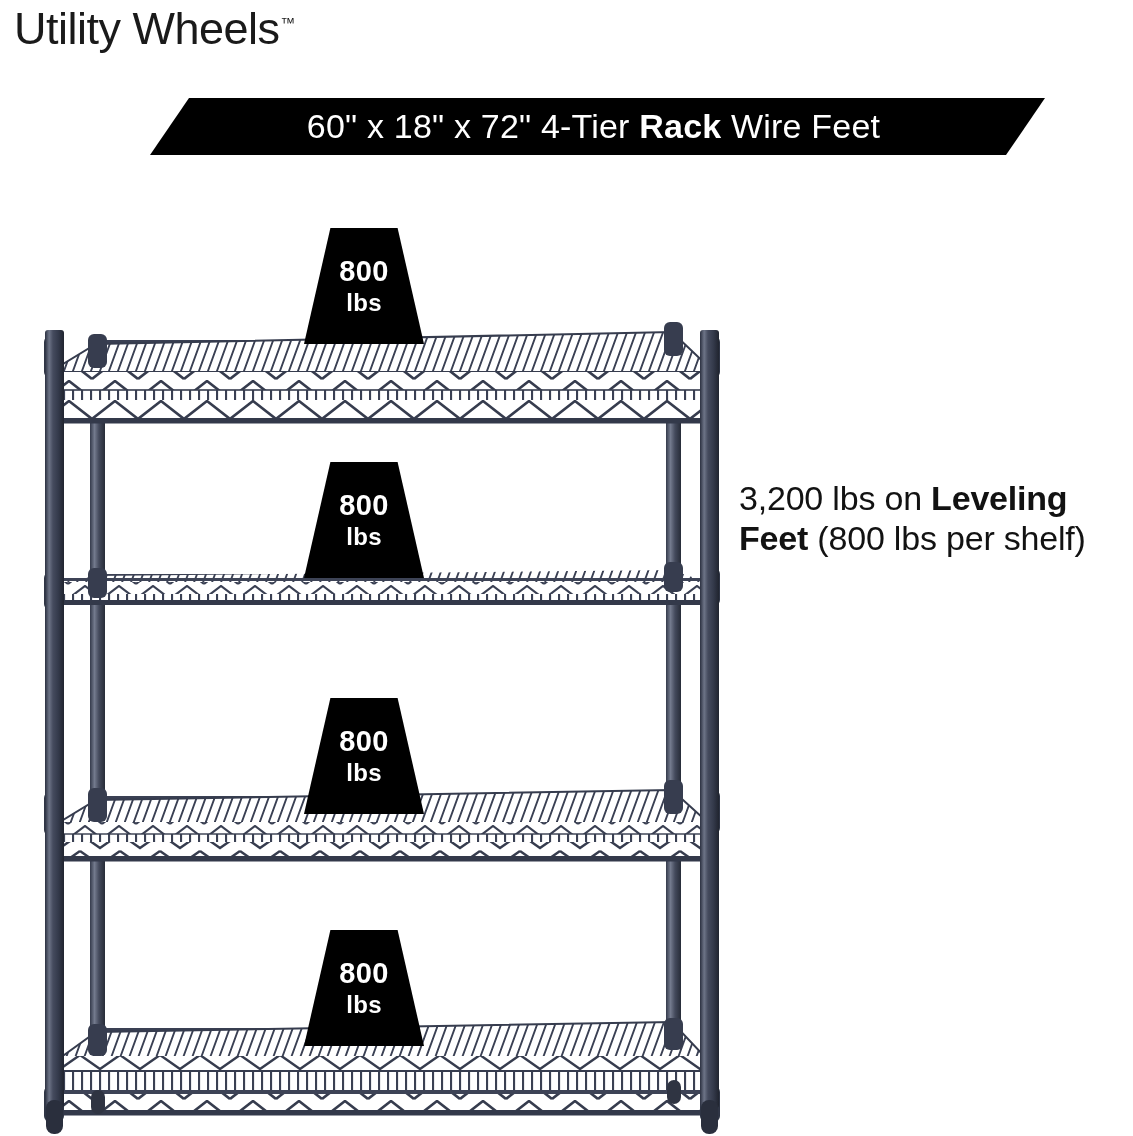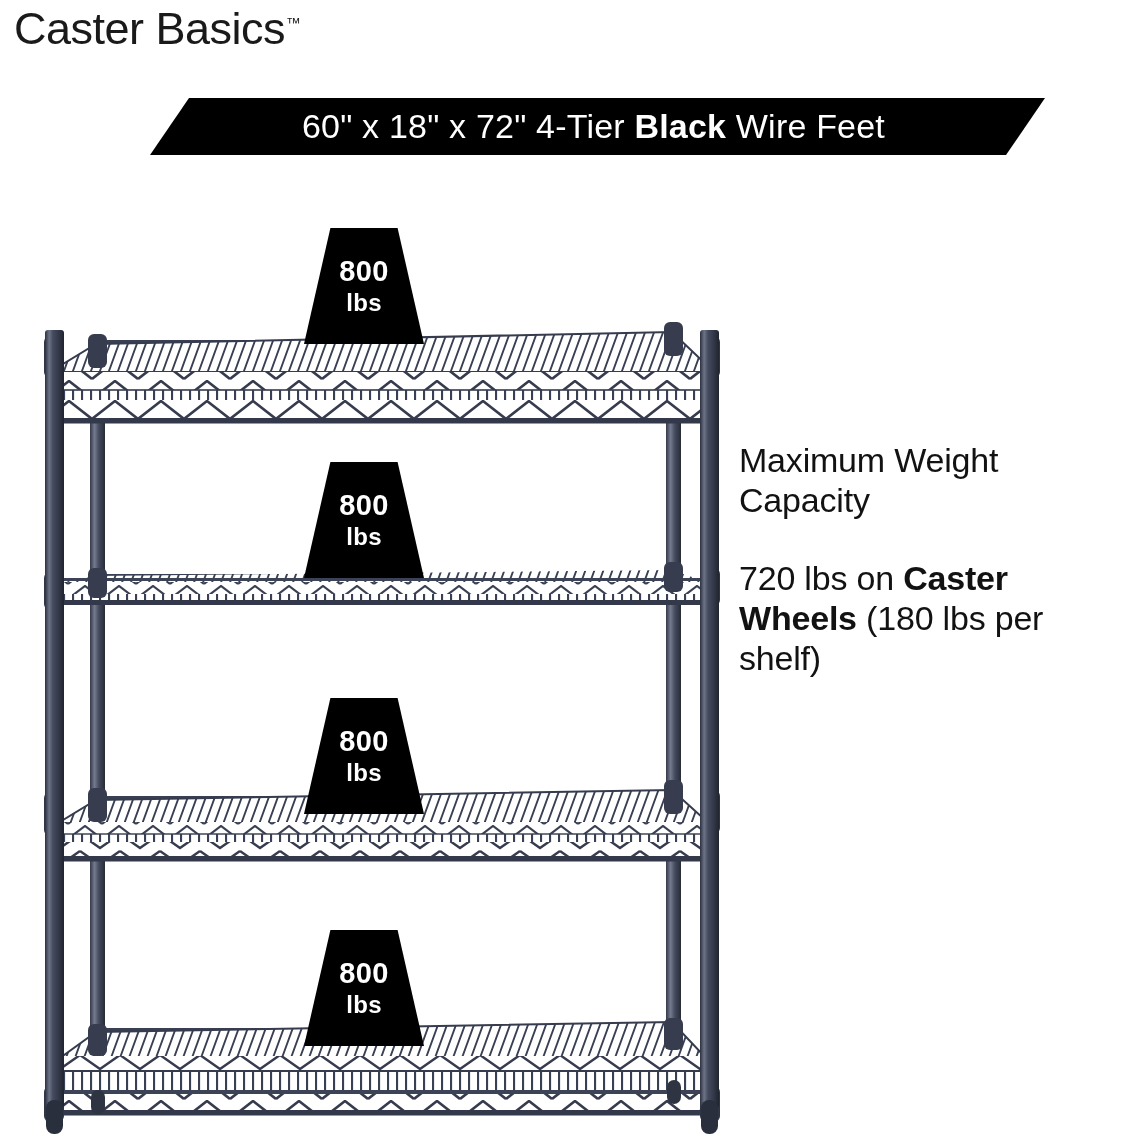--- a/index.html
+++ b/index.html
@@ -35,26 +35,26 @@
   .badge{position:absolute;background:#000;color:#fff;text-align:right;
          display:flex;flex-direction:column;align-items:center;justify-content:center;
          font-weight:700;line-height:1.04;}
   .badge .n{font-size:29px;letter-spacing:.3px;}
   .badge .u{font-size:24px;letter-spacing:.3px;margin-top:4px;}
 </style>
 </head>
 <body>
 
 <div id="brand">
-  <span>Caster Basics</span><span class="tm">™</span>
+  <span>Utility Wheels</span><span class="tm">™</span>
 </div>
 
 <div id="banner">
   <div id="banner-text">
-    <span>60" x 18" x 72" 4-Tier </span><b>Black</b><span> Wire Feet</span>
+    <span>60" x 18" x 72" 4-Tier </span><b>Rack</b><span> Wire Feet</span>
   </div>
 </div>
 
 <div id="rack">
   <svg width="760" height="1136" viewBox="0 0 760 1136">
     <defs>
       <linearGradient id="postG" x1="0" y1="0" x2="1" y2="0">
         <stop offset="0" stop-color="#2b3040"></stop>
         <stop offset="0.22" stop-color="#6d7487"></stop>
         <stop offset="0.42" stop-color="#454b5e"></stop>
@@ -199,19 +199,18 @@
   </div>
 
   <div class="badge" style="left:304px;top:930px;width:120px;height:116px;
               clip-path:polygon(22% 0,78% 0,100% 100%,0 100%);">
     <span class="n">800</span>
     <span class="u">lbs</span>
   </div>
 </div>
 
 <div id="info">
-  <h2>Maximum Weight Capacity</h2>
-
 
   <p>
-    <span>720 lbs on </span><b>Caster Wheels</b><span> (180 lbs per shelf)</span>
+    <span>3,200 lbs on </span><b>Leveling Feet</b><span> (800 lbs per shelf)</span>
   </p>
+
 </div>
 
 </body></html>

